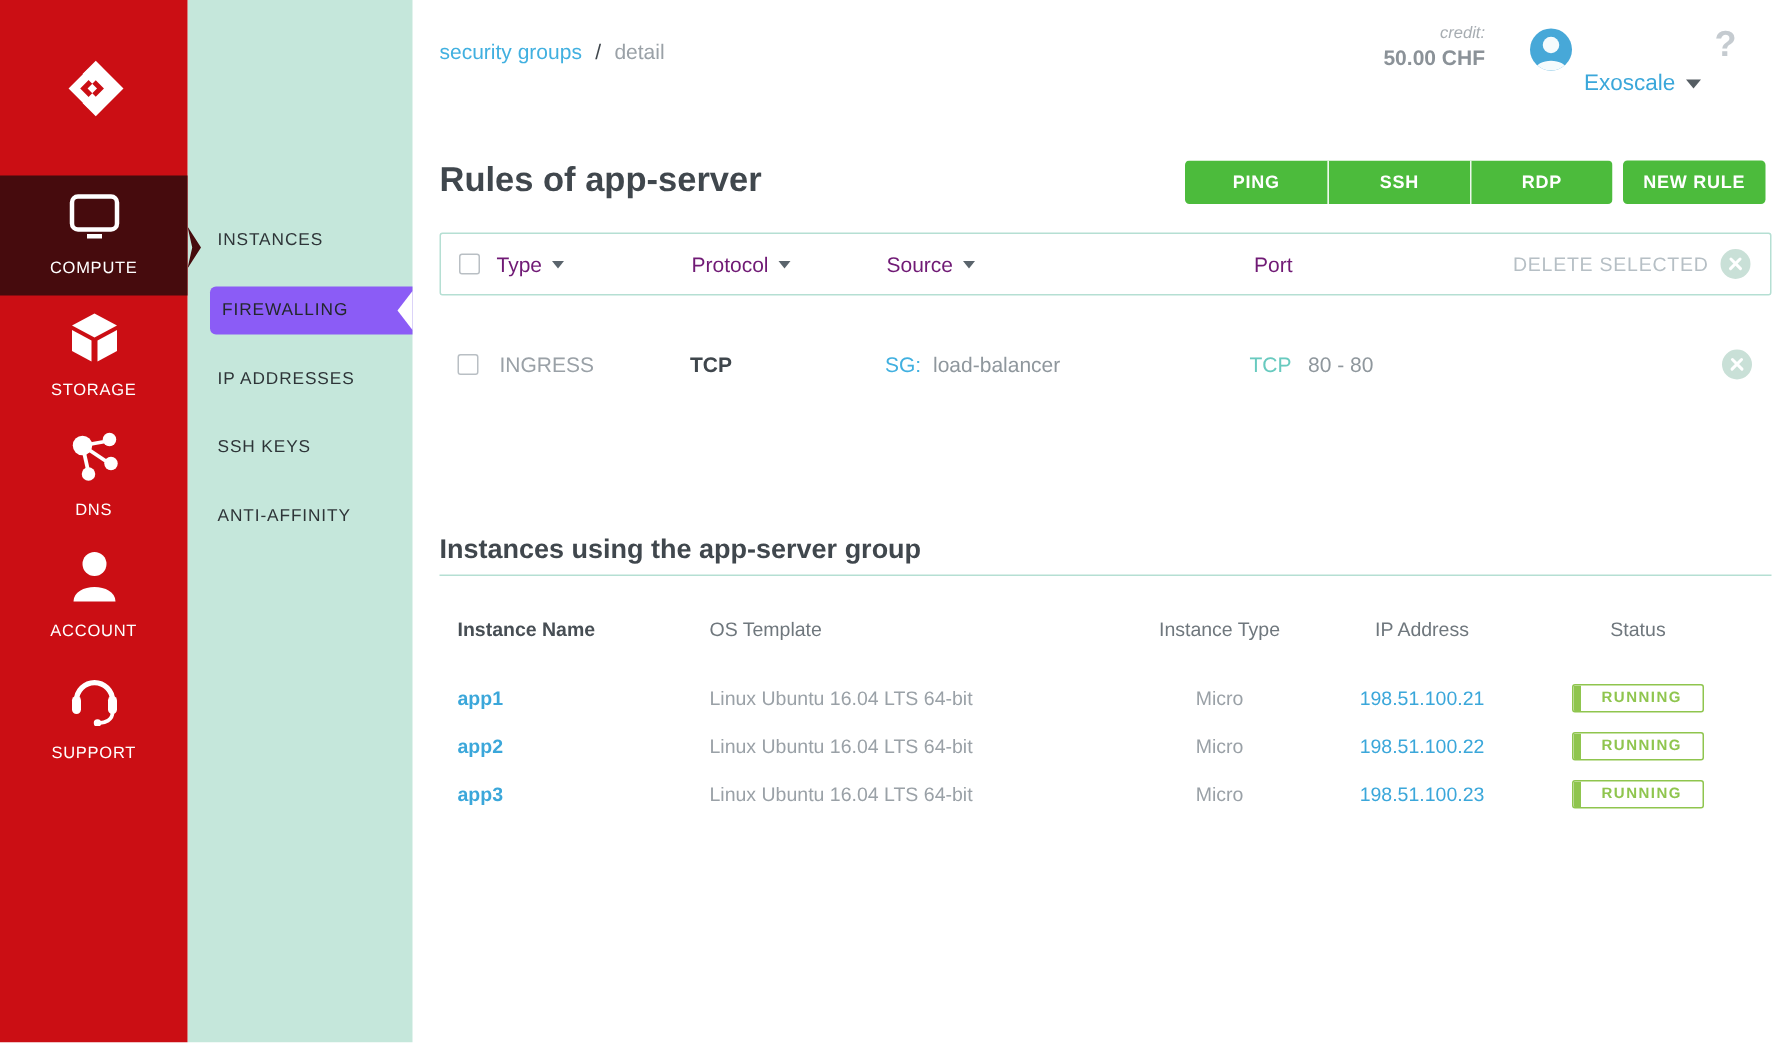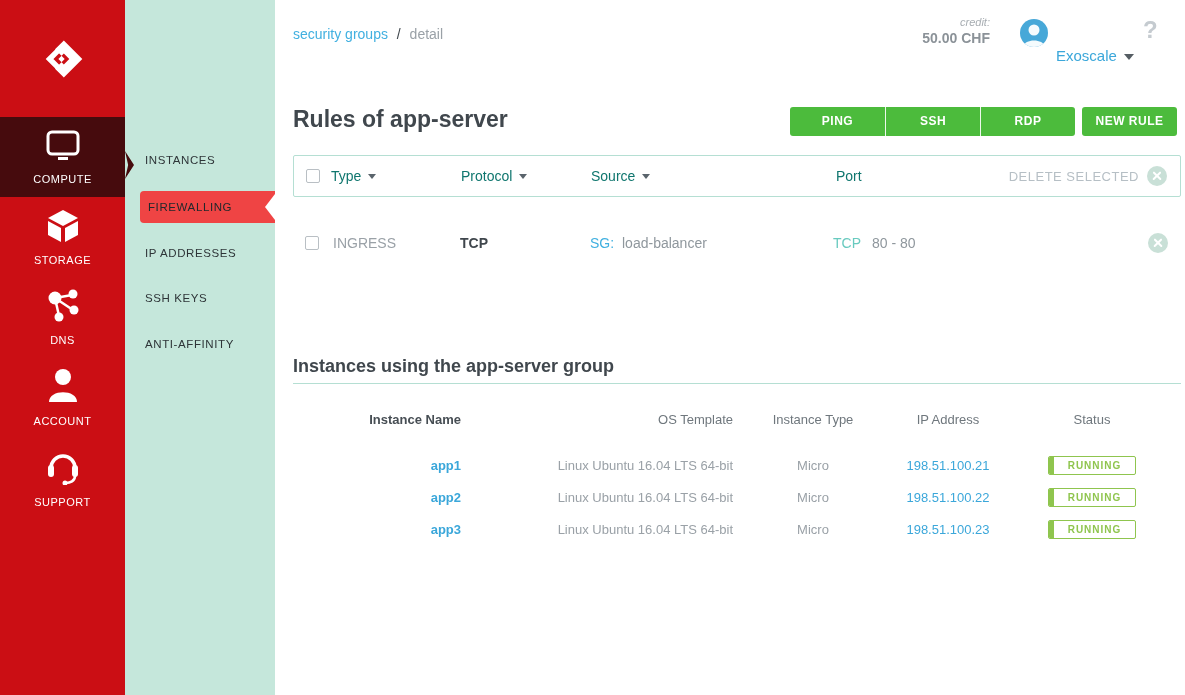--- a/index.html
+++ b/index.html
@@ -10,21 +10,21 @@
   .sidebar-red { position:absolute; left:0; top:0; width:125px; height:695px; background:#cb0e14; z-index:2; }
   .logo-block { height:117px; display:flex; align-items:center; justify-content:center; }
   .nav-item { height:80px; display:flex; flex-direction:column; align-items:center; justify-content:center; gap:7px; cursor:pointer; position:relative; }
   .nav-item.active { background:#460b0d; }
   .nav-item.active::after { content:""; position:absolute; right:-9px; top:50%; margin-top:-6px; width:9px; height:28px; background:#460b0d; clip-path:polygon(0 0,100% 50%,0 100%,35% 50%); z-index:6; }
   .nav-label { color:#fff; font-size:11px; letter-spacing:.5px; }
 
   
   .sidebar-teal { position:absolute; left:125px; top:0; width:150px; height:695px; background:#c5e7db; z-index:1; }
   .submenu-item { position:absolute; left:0; width:168px; height:32px; display:flex; align-items:center; padding-left:20px; font-size:11.5px; letter-spacing:.6px; color:#2e3538; cursor:pointer; }
-  .submenu-item.active { left:15px; width:135px; background:#ef4444; border-radius:4px 0 0 4px; padding-left:8px; color:#22282b;align-items:center; }
+  .submenu-item.active { left:15px; width:135px; background:#8b5cf6; border-radius:4px 0 0 4px; padding-left:8px; color:#22282b;align-items:center; }
   .submenu-item.active::after { content:""; position:absolute; right:0; top:50%; margin-top:-13px; width:0; height:0; border-top:13px solid transparent; border-bottom:13px solid transparent; border-right:10px solid #fff; }
 
   
   .main { position:absolute; left:275px; top:0; width:910px; height:695px; background:#fff; }
 
   .breadcrumb { position:absolute; left:18px; top:26px; font-size:14px; }
   .crumb-link { color:#41b0e0; cursor:pointer; }
   .crumb-sep { color:#3f464c; margin:0 5px; }
   .crumb-current { color:#9aa1a7; }
 
@@ -40,21 +40,21 @@
   .actions { position:absolute; top:107px; right:8px; display:flex; }
   .btn { background:#4cbb3c; color:#fff; font-size:12px; font-weight:bold; letter-spacing:.5px; height:29px; line-height:29px; width:95px; text-align:center; cursor:pointer; }
   .btn-group { display:flex; border-radius:3px; overflow:hidden;margin-left:16px; }
   .btn-group .btn + .btn { border-left:1px solid rgba(255,255,255,.9); }
   .btn.single { border-radius:3px; margin-left:7px; }
 
   .rules-header { position:absolute; left:18px; top:155px; width:888px; height:42px; border:1px solid #b5dfd3; border-radius:2px; background:#fff; }
   .rule-row { position:absolute; left:18px; top:222px; width:888px; height:42px; }
   .cell { position:absolute; top:50%; transform:translateY(-50%); font-size:14px; }
   .checkbox { width:14px; height:14px; border:1px solid #b9bfc4; border-radius:2px; background:#fff; cursor:pointer; }
-  .col-head { color:#0f766e; cursor:pointer; }
+  .col-head { color:#701a75; cursor:pointer; }
   .caret-sort { display:inline-block; width:0; height:0; border-left:4px solid transparent; border-right:4px solid transparent; border-top:5px solid #5a646c; margin-left:7px; vertical-align:2px; }
   .delete-label { color:#b6bfc5; font-size:13px; letter-spacing:.5px; cursor:pointer; }
   .x-icon { width:20px; height:20px; border-radius:50%; background:#c9e0d7; position:absolute; top:50%; transform:translateY(-50%); right:13px; cursor:pointer; }
   .x-icon::before,.x-icon::after { content:""; position:absolute; left:50%; top:50%; width:11px; height:2.4px; background:#fff; border-radius:1px; }
   .x-icon::before { transform:translate(-50%,-50%) rotate(45deg); }
   .x-icon::after { transform:translate(-50%,-50%) rotate(-45deg); }
   .t-ingress { color:#9aa1a7; }
   .t-proto { color:#3f464c; font-weight:bold; }
   .t-sg { color:#41b0e0; cursor:pointer; }
   .t-srcname { color:#8f979d; }
@@ -62,21 +62,21 @@
   .t-portrange { color:#8f979d; }
 
   .section-title { position:absolute; left:18px; top:356px; width:888px; font-size:18px; font-weight:bold; color:#40474d; line-height:21px; padding-bottom:6px; border-bottom:1px solid #b5dfd3; }
 
   .inst-table { position:absolute; left:18px; top:405px; width:888px; }
   .inst-grid { display:grid; grid-template-columns:168px 272px 160px 110px 1fr; align-items:center; }
   .inst-header { height:28px; font-size:13px; color:#6f777d; }
   .inst-header .c1 { font-weight:bold; color:#474e54; }
   .inst-rows { margin-top:16px; }
   .inst-row { height:32px; font-size:13px; }
-  .c1,.c2 { padding-left:12px; text-align:right; }
+  .c1,.c2 { padding-left:12px; text-align:left; }
   .c3,.c4,.c5 { text-align:center; }
   .i-name { color:#3ba7da; font-weight:bold; cursor:pointer; }
   .i-os,.i-type { color:#9aa1a7; }
   .i-ip { color:#3ba7da; cursor:pointer; }
   .badge { width:88px; height:19px; border:1px solid #8fc54e; border-radius:2px; display:flex; margin:0 auto; background:#fff; overflow:hidden; }
   .badge-bar { width:5px; background:#8fc54e; }
   .badge-label { flex:1; text-align:center; font-size:10px; font-weight:bold; letter-spacing:1px; color:#8fc54e; line-height:17px; }
 </style>
 </head>
 <body>

